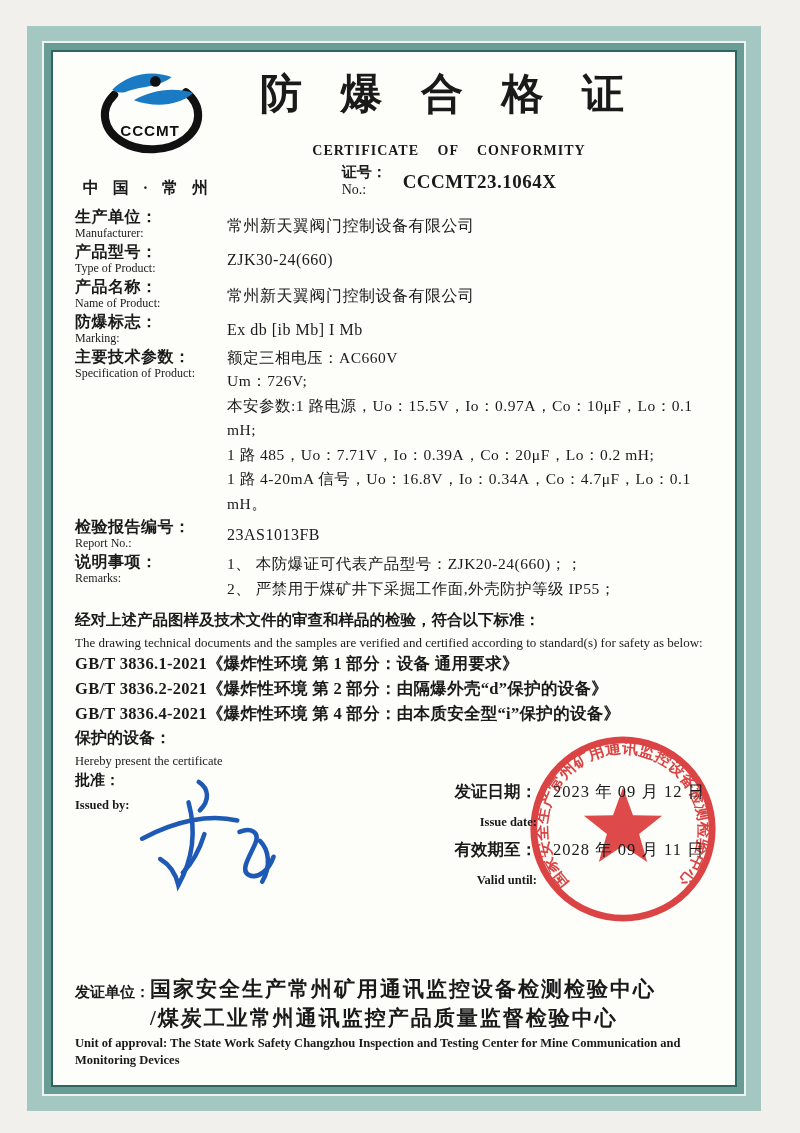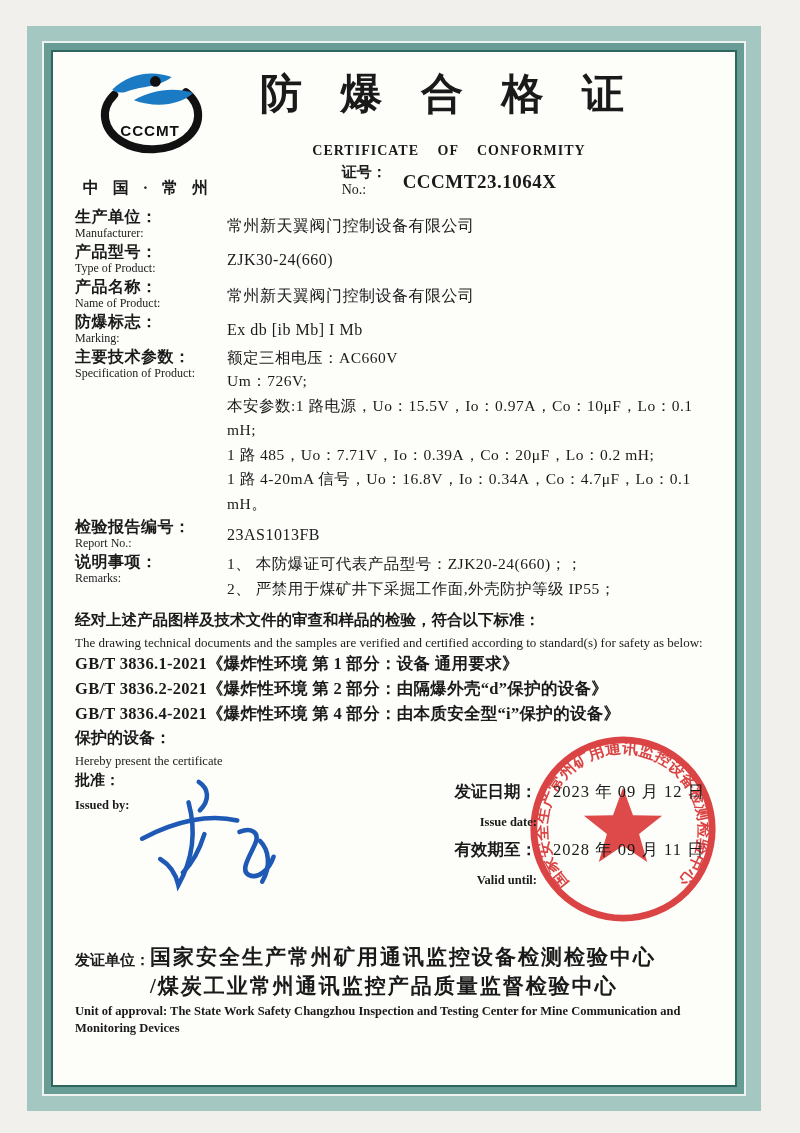--- a/index.html
+++ b/index.html
@@ -53,21 +53,21 @@
   .signature { position:absolute; left:58px; top:4px; }
   .dates-block { position:absolute; left:378px; top:10px; width:330px; z-index:2; }
   .date-line { display:flex; align-items:baseline; }
   .d-zh { width:84px; text-align:right; font-size:16.5px; font-weight:600; flex:none; }
   .d-en { width:84px; text-align:right; font-size:12.5px; font-weight:600; flex:none; }
   .d-val { font-size:16.5px; margin-left:16px; letter-spacing:1px; white-space:nowrap; }
   .dl-2 { margin-top:12px; } .dl-3 { margin-top:9px; } .dl-4 { margin-top:12px; }
   .stamp { position:absolute; left:450px; top:-40px; z-index:1; opacity:0.92; }
 
   
-  .issuer { }
+  .issuer { margin-top:32px; }
   .issuer-zh-row { display:flex; }
   .issuer-label { font-size:15px; font-weight:700; white-space:nowrap; padding-top:8px; flex:none; }
   .issuer-zh-lines { font-size:21px; font-weight:700; letter-spacing:2px; line-height:29px; white-space:nowrap; }
   .issuer-en { font-size:12.5px; font-weight:700; line-height:17px; margin-top:2px; }
 </style>
 </head>
 <body>
 
 <div class="page">
   <div class="frame-outer">

